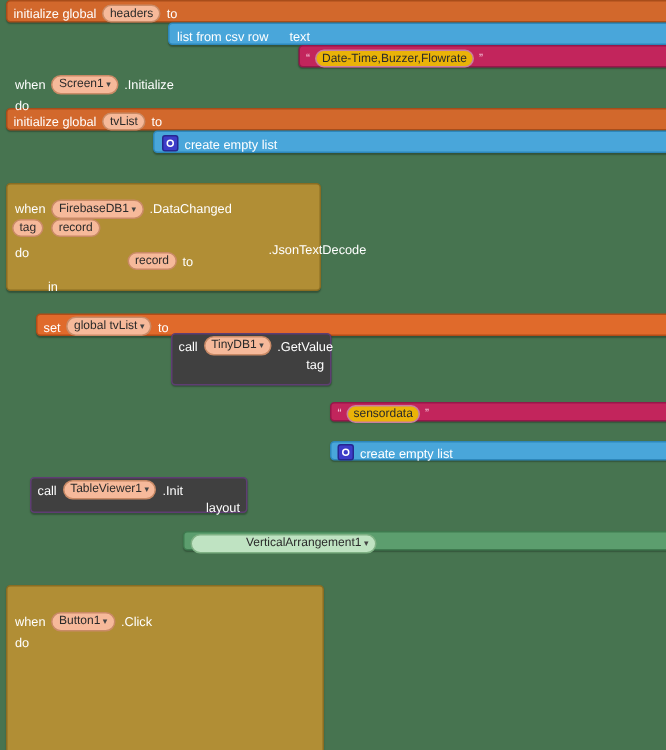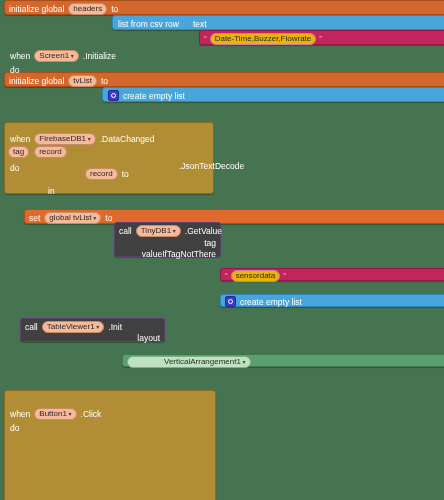--- a/index.html
+++ b/index.html
@@ -104,23 +104,20 @@
 </div>
 <div class="blk b c-proc shadow" style="left:114px;top:60px;width:107px;height:35px;padding:2px 4px;">
   <div class="row" style="height:11px;gap:4px;">
     <span class="lbl">call</span>
     <span class="pill dd">TinyDB1</span>
     <span class="lbl">.GetValue</span>
   </div>
   <div class="row" style="height:11px;justify-content:flex-end;margin-top:1px;">
     <span class="lbl">tag</span>
   </div>
-  <div class="row" style="height:11px;justify-content:flex-end;">
-    <span class="lbl">valueIfTagNotThere</span>
-  </div>
 </div>
 <div class="blk b c-text shadow" style="left:220px;top:71px;height:13px;padding:1px 4px;">
   <div class="row" style="height:11px;gap:3px;">
     <span class="quote">“</span>
     <span class="pill txt">sensordata</span>
     <span class="quote">”</span>
   </div>
 </div>
 <div class="blk b c-list shadow" style="left:220px;top:84px;height:13px;padding:1px 4px;">
   <div class="row" style="height:11px;gap:4px;">
@@ -155,20 +152,20 @@
 </div>
 <div class="blk" style="left:10px;top:163px;">do</div>
 
 <div class="blk row" style="left:85px;top:161px;height:25px;gap:4px;">
   <span class="pill">record</span>
   <span class="lbl">to</span>
 </div>
 
 <div class="blk" style="left:179px;top:161px;">.JsonTextDecode</div>
 
-<div class="blk" style="left:48px;top:186px;text-align:center;">in</div>
+<div class="blk" style="left:32px;top:186px;text-align:center;">in</div>
 
 <div class="blk row" style="left:10px;top:408px;height:12px;gap:4px;">
   <span class="lbl">when</span>
   <span class="pill dd">Button1</span>
   <span class="lbl">.Click</span>
 </div>
 <div class="blk" style="left:10px;top:423px;">do</div>
 
 </body></html>

